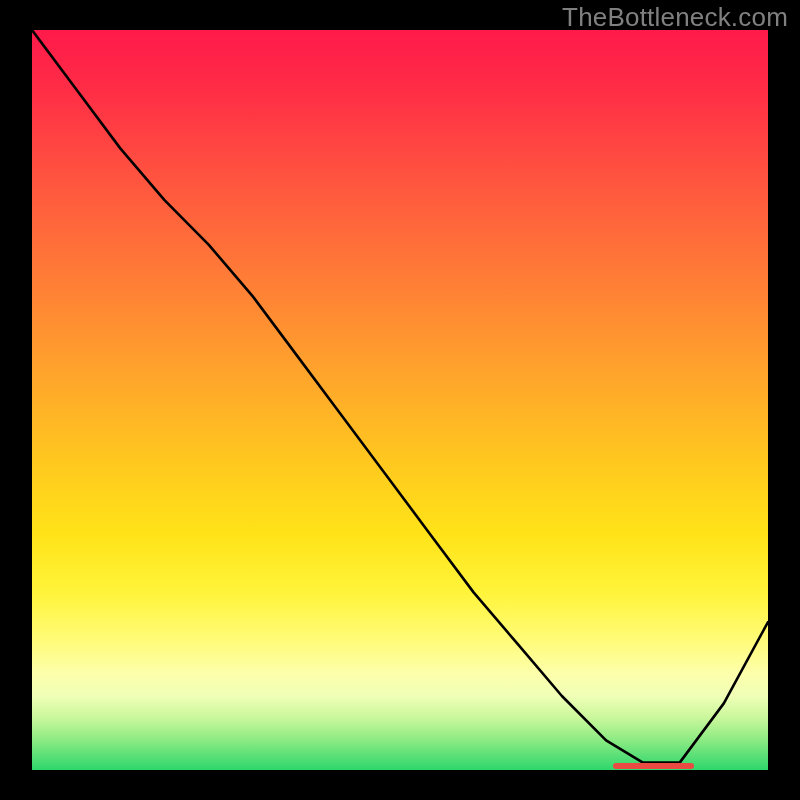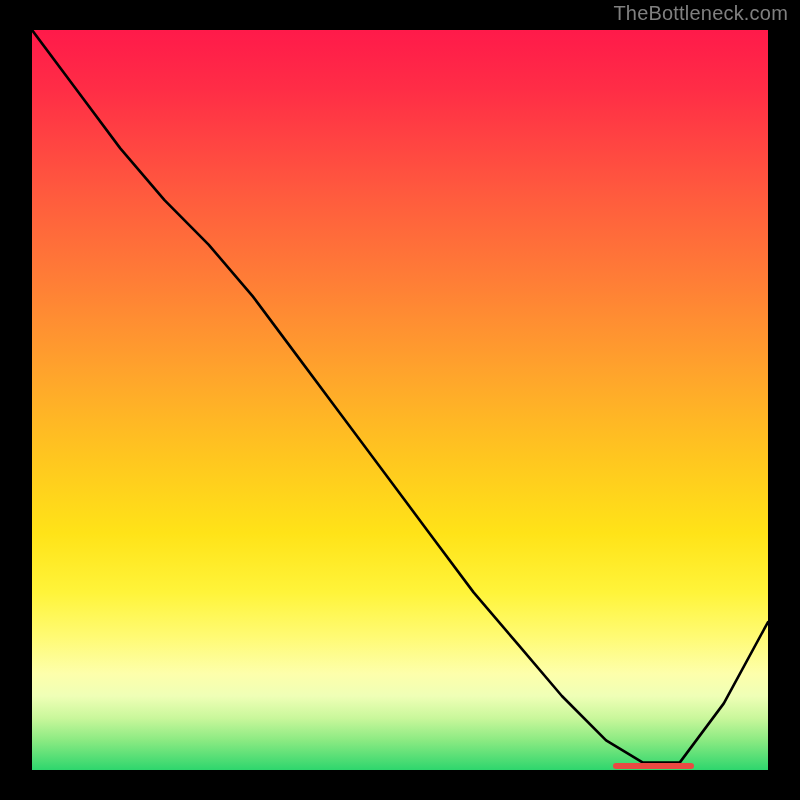--- a/index.html
+++ b/index.html
@@ -15,21 +15,21 @@
     position: relative;
     width: 800px;
     height: 800px;
     background: #000;
   }
   .attribution {
     position: absolute;
     top: 2px;
     right: 12px;
     color: #808080;
-    font-size: 20px;
+    font-size: 26px;
     letter-spacing: 0.2px;
   }
   .plot-area {
     position: absolute;
     left: 32px;
     top: 30px;
     width: 736px;
     height: 740px;
     
     background: linear-gradient(

